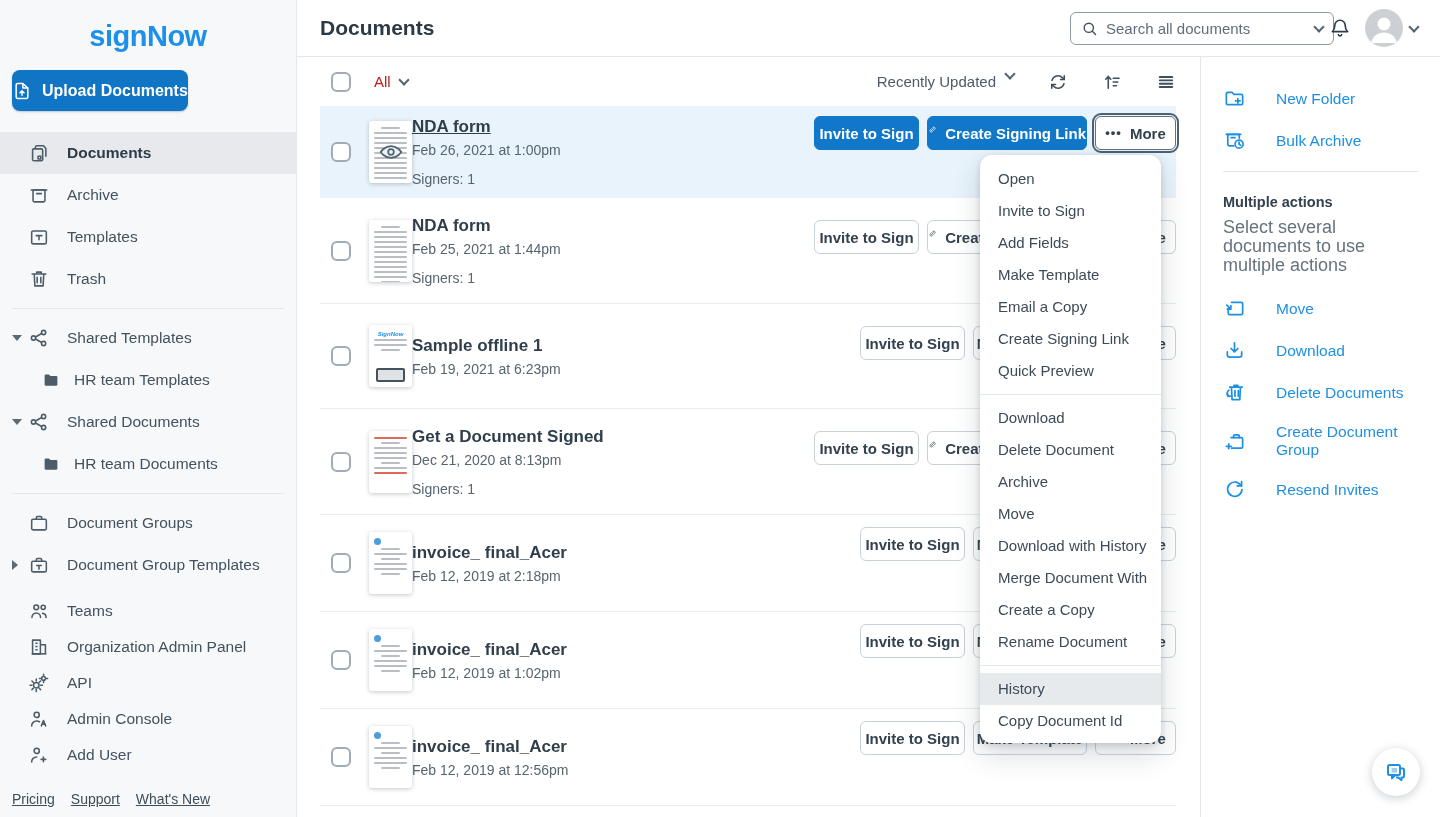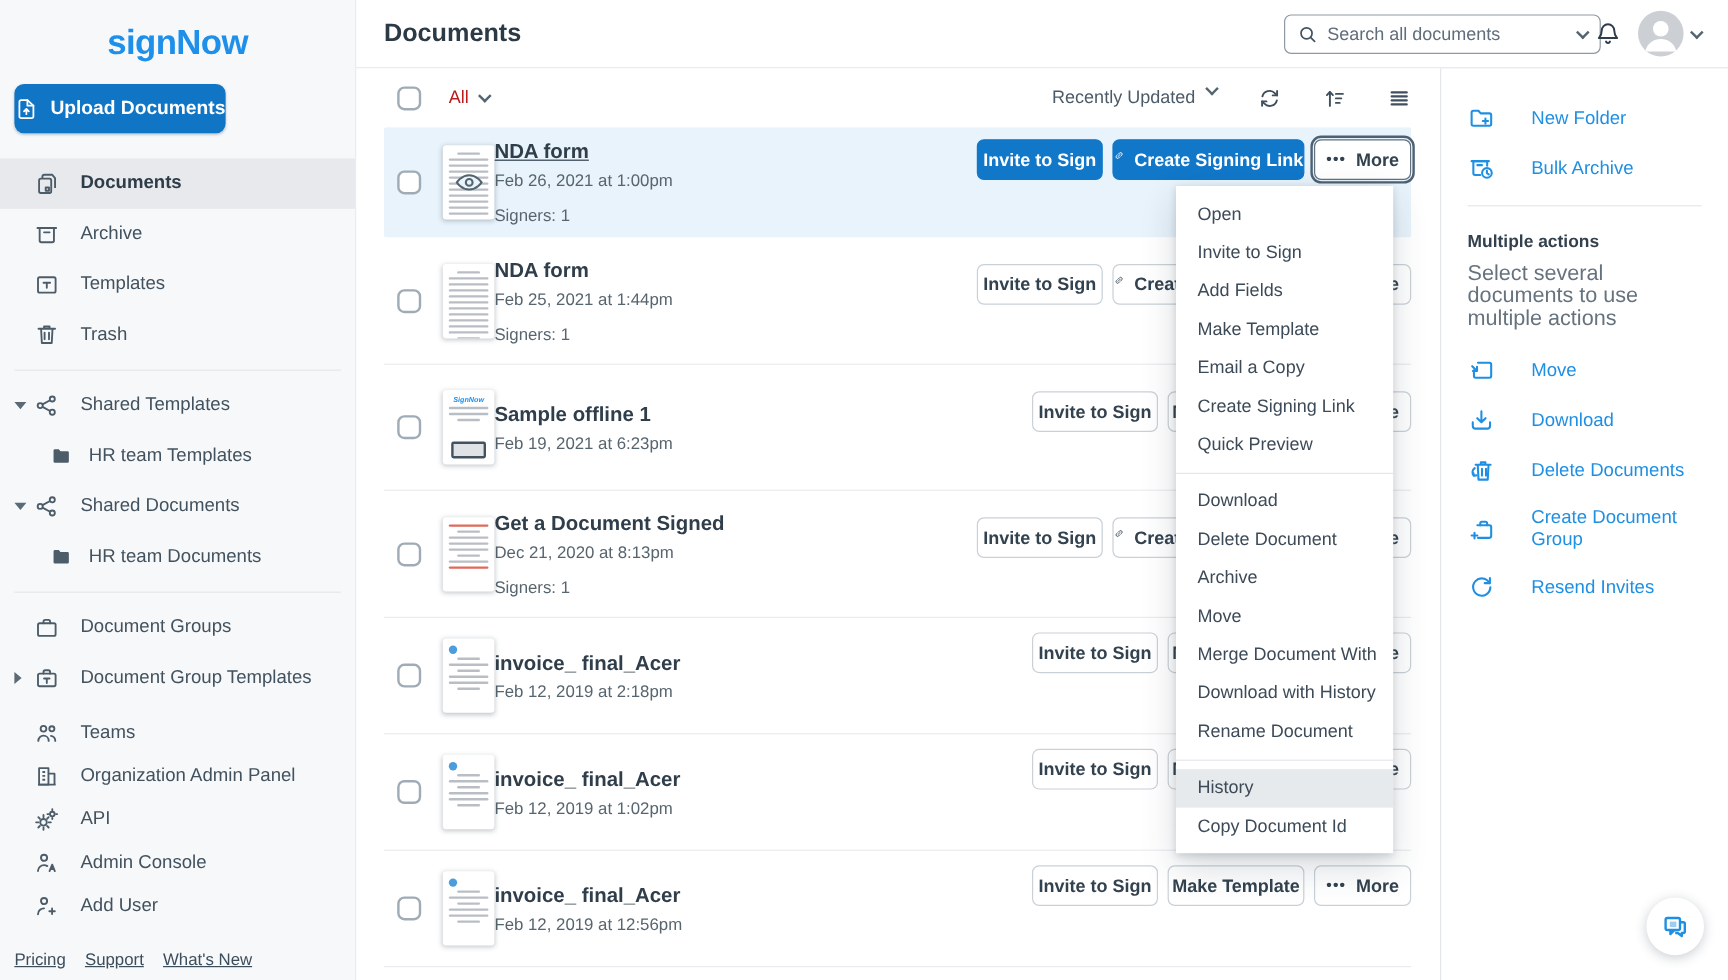--- a/index.html
+++ b/index.html
@@ -70,21 +70,21 @@
   .btn.blue{background:#1177c9;border-color:#1177c9;color:#fff}
   .btn.w-invite{width:105px}
   .btn.w-link{width:160px}
   .btn.w-make{width:114px}
   .btn.w-more{width:81px}
   .btn .dots{letter-spacing:1px;font-size:13px;margin-top:-2px}
   .btn.focused{border:1px solid #5f7182;outline:2px solid #4e6173;outline-offset:1px}
   .link-ic{width:16px;height:16px}
 
   
-  #ctx-menu{position:absolute;left:980px;top:155px;width:181px;background:#fff;z-index:50;border-radius:0;
+  #ctx-menu{position:absolute;left:980px;top:155px;width:181px;background:#fff;z-index:50;border-radius:12px;
     box-shadow:0 2px 6px rgba(40,55,70,.18),0 12px 28px rgba(40,55,70,.18);padding:8px 0 6px 0}
   .mi{height:32px;line-height:32px;padding-left:18px;font-size:15px;color:#3d4a57;cursor:pointer;white-space:nowrap}
   .mi.hl{background:#e7eaec}
   .menu-divider{height:1px;background:#e4e7ea;margin:7px 0}
 
   
   #rightpanel{position:absolute;left:1200px;top:57px;width:240px;height:760px;border-left:1px solid #e4e7ea;padding:30px 0 0 22px}
   .rp-link{display:flex;align-items:center;gap:30px;color:#1e8fe3;font-size:15.5px;font-weight:400;margin-bottom:19px;cursor:pointer}
   .rp-link .ricon{width:23px;height:23px;flex:0 0 23px}
   .rp-divider{height:1px;background:#e4e7ea;margin:7px 22px 22px 0}
@@ -573,22 +573,23 @@
     <div class="mi">Add Fields</div>
     <div class="mi">Make Template</div>
     <div class="mi">Email a Copy</div>
     <div class="mi">Create Signing Link</div>
     <div class="mi">Quick Preview</div>
     <div class="menu-divider"></div>
     <div class="mi">Download</div>
     <div class="mi">Delete Document</div>
     <div class="mi">Archive</div>
     <div class="mi">Move</div>
+    <div class="mi">Download with History</div>
     <div class="mi">Merge Document With</div>
-    <div class="mi">Download with History</div>
+    <div class="mi">Create a Copy</div>
     <div class="mi">Rename Document</div>
     <div class="menu-divider"></div>
     <div class="mi hl">History</div>
     <div class="mi">Copy Document Id</div>
   </div>
 
   <aside id="rightpanel">
     <div class="rp-link">
       <span class="ricon">
         <svg viewBox="0 0 24 24" fill="none" stroke="#1e8fe3" stroke-width="1.8" stroke-linecap="round" stroke-linejoin="round">

